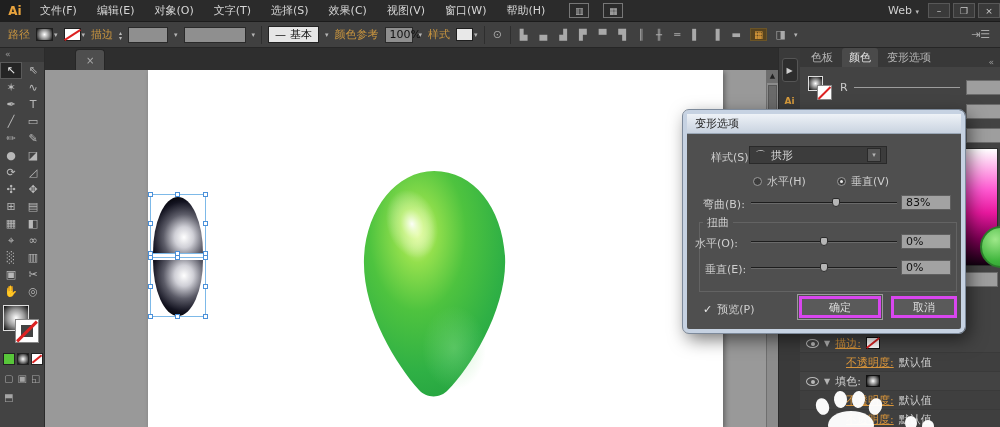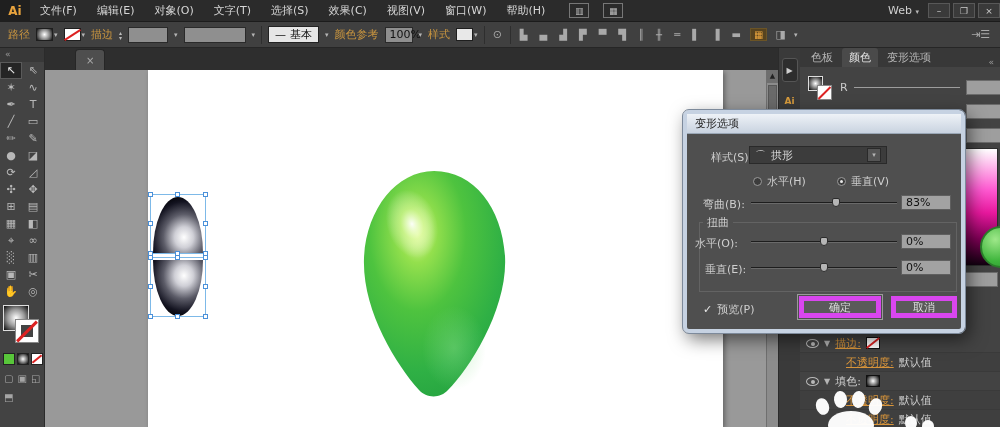--- a/index.html
+++ b/index.html
@@ -141,21 +141,21 @@
   .slider { position:absolute; left:64px; width:146px; height:15px; }
   .slider .track { position:absolute; left:0; right:0; top:7px; height:1px; background:#1d1d1d; box-shadow:0 1px 0 #6a6a6a; }
   .slider .thumb { position:absolute; top:3px; width:8px; height:9px; background:#b5b5b5; border:1px solid #2c2c2c;
                    border-radius:2px 2px 4px 4px; transform:translateX(-4px); }
   .dlg-box { position:absolute; left:214px; width:50px; height:15px; background:#a2a2a2; border:1px solid #5f5f5f;
              color:#111; padding-left:4px; line-height:13px; }
   #distort-group { position:absolute; left:12px; top:108px; width:258px; height:70px; border:1px solid #636363; }
   #distort-label { position:absolute; left:16px; top:101px; background:#4f4f4f; padding:0 4px; color:#cfcfcf; }
   #preview-ck { position:absolute; left:16px; top:188px; display:flex; gap:5px; color:#cfcfcf; align-items:center; }
   #ck-mark { color:#e8e8e8; }
-  .dlg-btn { position:absolute; top:182px; height:22px; background:#5a5a5a; border:5px solid #d946ef;
+  .dlg-btn { position:absolute; top:182px; height:22px; background:#5a5a5a; border:3px solid #d946ef;
              color:#dedede; display:flex; align-items:center; justify-content:center; }
   #btn-ok { left:112px; width:82px; outline:1px solid #9a9a9a; outline-offset:1px; }
   #btn-cancel { left:204px; width:66px; }
 
   
   .paw-dot { position:absolute; background:#fff; border-radius:50%; opacity:.97; }
   #badge { left:980px; top:226px; width:42px; height:42px; border-radius:50%;
            background:radial-gradient(circle at 35% 30%, #9fe88a, #3eb53c 60%, #2c8f2e);
            border:2px solid #2a7d2a; }
 </style>

